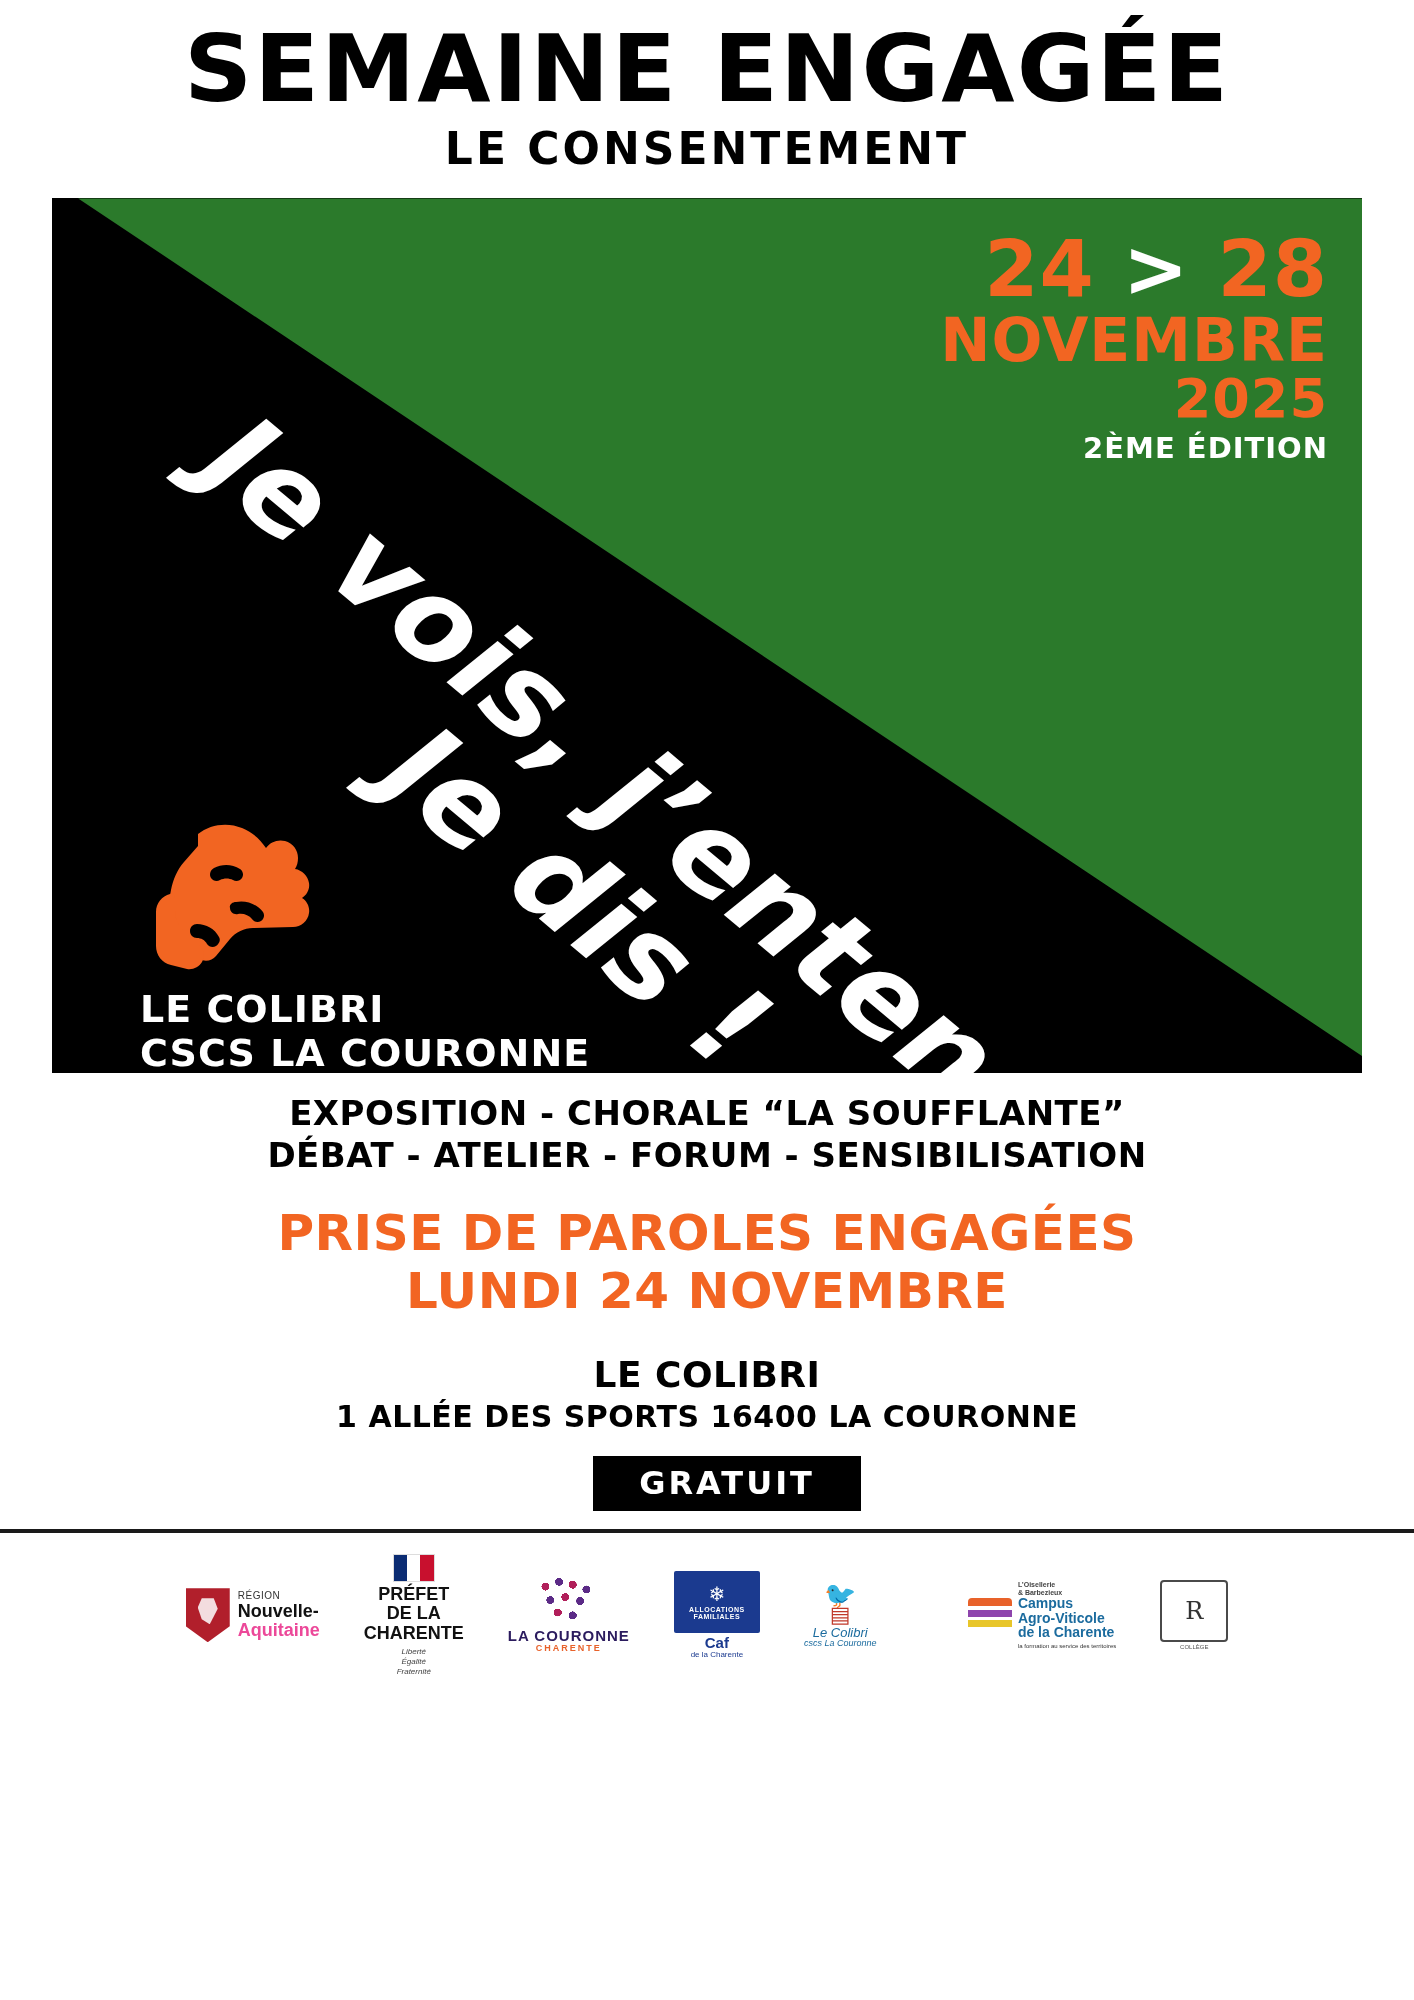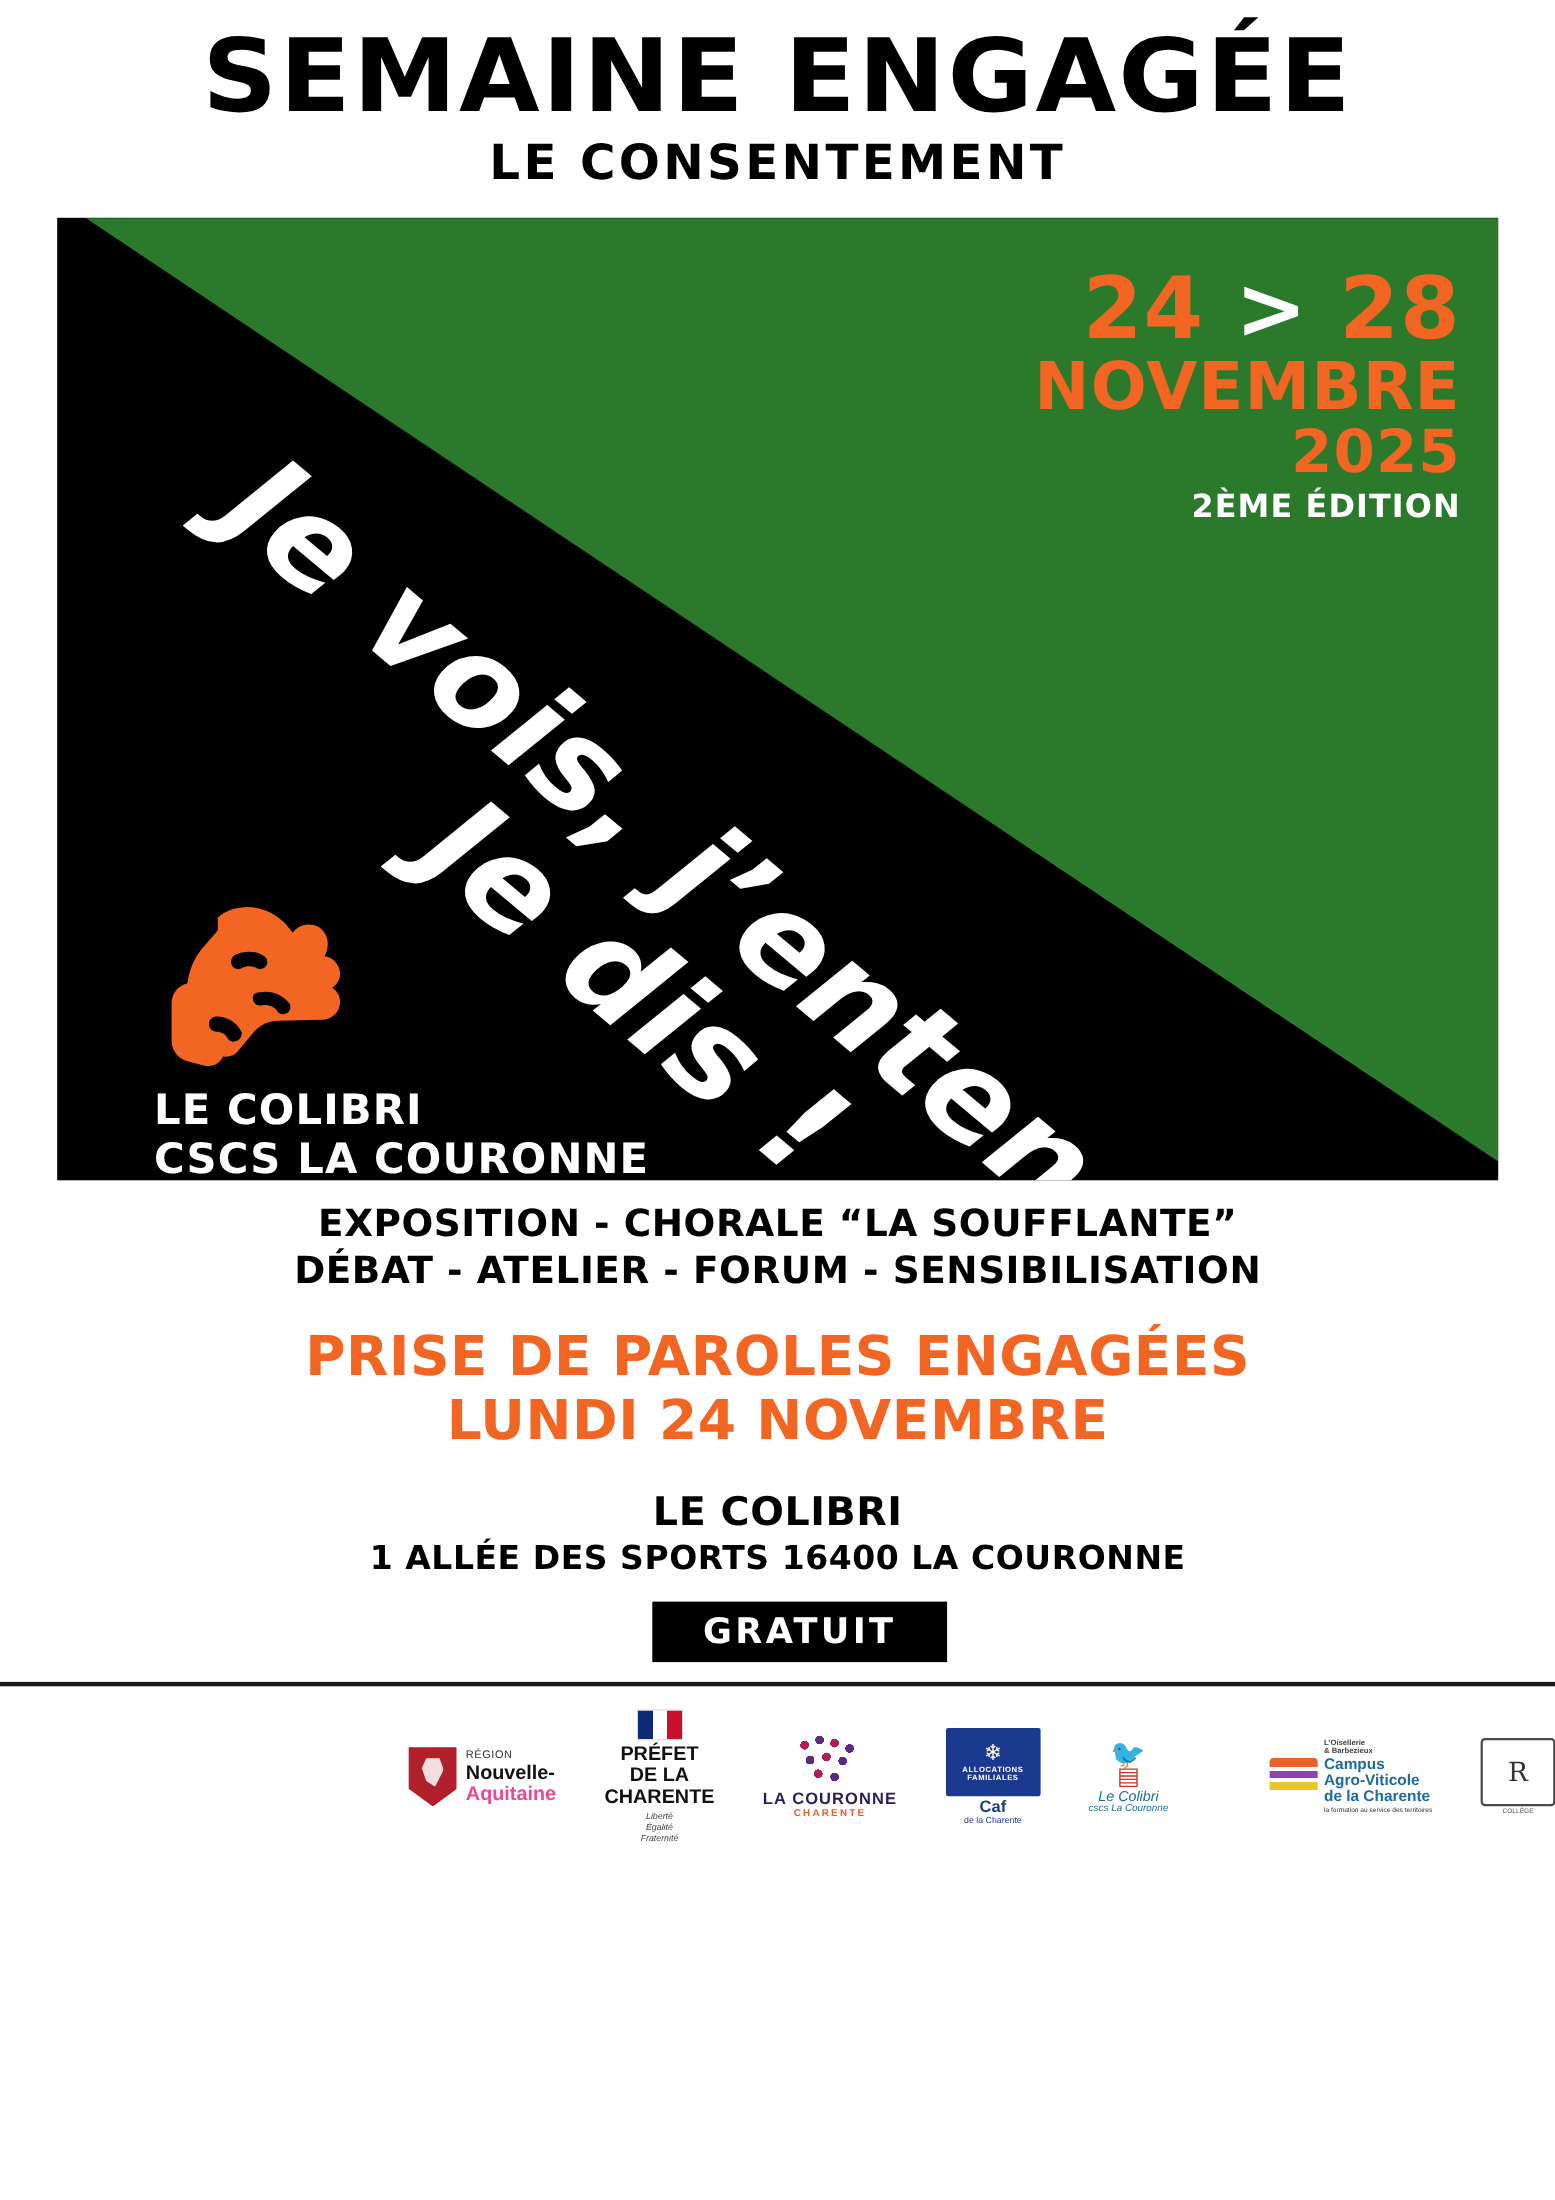--- a/index.html
+++ b/index.html
@@ -61,21 +61,21 @@
     background: #2b7a2b;
     clip-path: polygon(0 0, 100% 0, 100% 100%);
   }
   
   .green-tri {
     clip-path: polygon(0 0, 100% 0, 100% 98%, 2% 0);
   }
 
   .dates {
     position: absolute;
-    top: 44px;
+    top: 32px;
     right: 34px;
     text-align: right;
     font-family: "DejaVu Sans", sans-serif;
     font-weight: 700;
     line-height: 1.0;
     margin-left: 16px;
   }
   .dates .line1 {
     font-size: 78px;
     color: #f26522;
@@ -208,21 +208,21 @@
     margin-top: 18px;
     width: 1414px;
     height: 4px;
     background: #1a1a1a;
   }
 
   
   .logos {
     display: flex;
     align-items: center;
-    justify-content: flex-end;
+    justify-content: center;
     gap: 44px;
     padding-top: 22px;
     height: 120px;
   }
   .logo {
     display: flex;
     align-items: center;
     gap: 8px;
     font-family: "Liberation Sans", sans-serif;
   }

